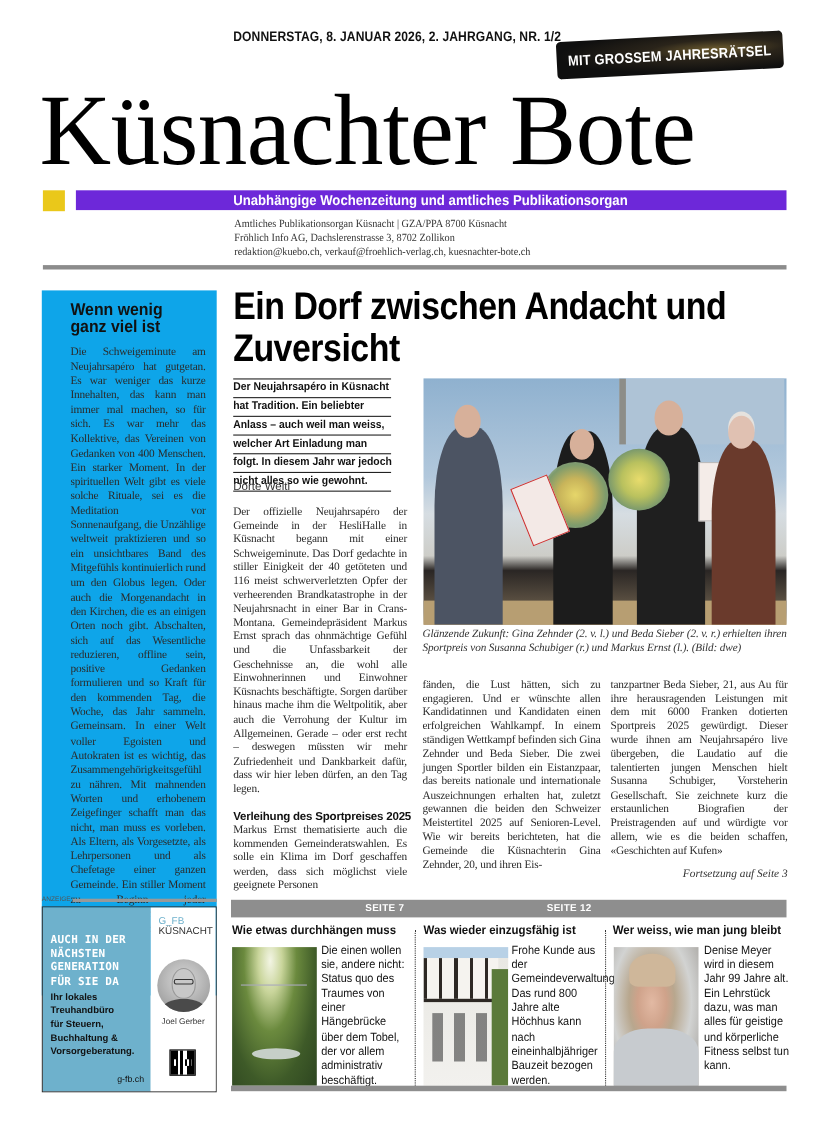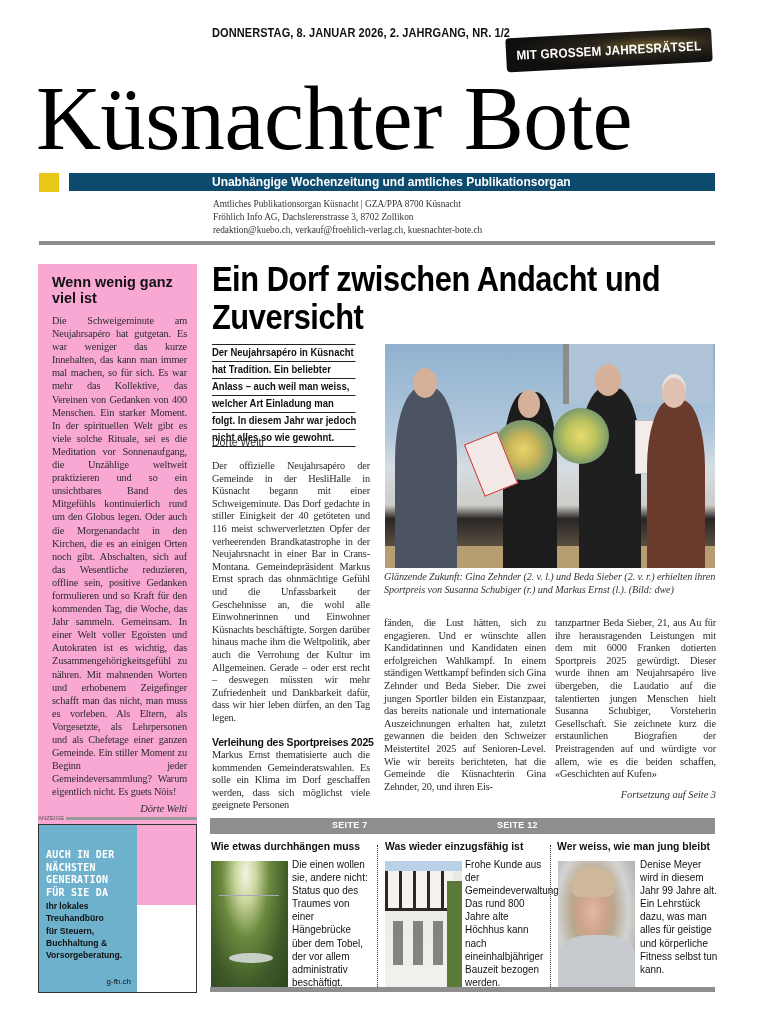--- a/index.html
+++ b/index.html
@@ -4,28 +4,28 @@
 <style>
   * { box-sizing: border-box; margin: 0; padding: 0; }
   html, body { width: 763px; height: 1023px; background: #fff; overflow: hidden; }
   body { position: relative; font-family: "Liberation Serif", serif; color: #222; }
 
   .dateline { position: absolute; left: 212px; top: 26px; font-family: "Liberation Sans", sans-serif; font-weight: bold; font-size: 12.5px; letter-spacing: 0.1px; color: #111; transform: scaleX(0.88); transform-origin: left; }
   .promo { position: absolute; left: 506px; top: 33px; width: 206px; height: 34px; background: radial-gradient(ellipse at 70% 40%, #6b5a2e 0%, #2a241a 30%, #0f0f0f 70%); border-radius: 4px; transform: rotate(-3deg); color: #fff; font-family: "Liberation Sans", sans-serif; font-weight: bold; font-size: 13px; display: flex; align-items: center; justify-content: center; letter-spacing: 0.2px; }
   .promo span { transform: scaleX(0.9); display: inline-block; }
   .masthead { position: absolute; left: 36px; top: 72px; font-family: "Liberation Serif", serif; font-size: 92px; line-height: 1; color: #000; letter-spacing: -0.5px; white-space: nowrap; transform: scaleX(0.98); transform-origin: left; }
   .yellow-sq { position: absolute; left: 39px; top: 173px; width: 20px; height: 19px; background: #eac81a; }
-  .redbar { position: absolute; left: 69px; top: 173px; width: 646px; height: 18px; background: #0c4a6e; }
+  .redbar { position: absolute; left: 69px; top: 173px; width: 646px; height: 18px; background: #6d28d9; }
   .redbar span { position: absolute; left: 143px; top: 1px; color: #fff; font-family: "Liberation Sans", sans-serif; font-weight: bold; font-size: 13px; transform: scaleX(0.92); transform-origin: left; white-space: nowrap; }
   .impressum { position: absolute; left: 213px; top: 197px; font-family: "Liberation Serif", serif; font-size: 10px; line-height: 13px; color: #333; }
   .impressum div { transform: scaleX(0.93); transform-origin: left; white-space: nowrap; }
   .greyrule { position: absolute; left: 39px; top: 241px; width: 676px; height: 4px; background: #8c8c8c; }
 
   
-  .kommentar { position: absolute; left: 38px; top: 264px; width: 159px; height: 641px; background: #f9a8d4; padding: 10px 10px 0 14px; }
+  .kommentar { position: absolute; left: 38px; top: 264px; width: 159px; height: 641px; background: #0ea5e9; padding: 10px 10px 0 26px; }
   .kommentar h2 { font-family: "Liberation Sans", sans-serif; font-weight: bold; font-size: 15.5px; line-height: 16px; color: #111; margin-bottom: 8px; transform: scaleX(0.93); transform-origin: left; }
   .kommentar p { font-size: 10.3px; line-height: 13.1px; text-align: justify; color: #2b2b2b; letter-spacing: -0.15px; }
   .kommentar .author { text-align: right; font-style: italic; font-size: 10.5px; margin-top: 4px; }
 
   
   .headline { position: absolute; left: 212px; top: 260px; font-family: "Liberation Sans", sans-serif; font-weight: bold; font-size: 35px; line-height: 38px; color: #000; letter-spacing: -0.5px; transform: scaleX(0.88); transform-origin: left; width: 580px; }
 
   .lead { position: absolute; left: 212px; top: 344px; width: 156px; font-family: "Liberation Sans", sans-serif; font-weight: bold; font-size: 10.3px; line-height: 16px; color: #111; }
   .lead .line { border-top: 1px solid #222; white-space: nowrap; transform: scaleX(0.92); transform-origin: left; }
   .lead .line:last-child { border-bottom: 1px solid #222; }
@@ -161,20 +161,33 @@
     </div>
     <div class="desc">
       <div>Ihr lokales</div>
       <div>Treuhandbüro</div>
       <div>für Steuern,</div>
       <div>Buchhaltung &amp;</div>
       <div>Vorsorgeberatung.</div>
     </div>
     <div class="url">g-fb.ch</div>
   </div>
+  <div class="ad-right">
+    <div class="ad-logo">
+      <div class="g">G_FB</div>
+      <div class="k">KÜSNACHT</div>
+    </div>
+    <div class="avatar">
+      <div class="body"></div>
+      <div class="face"></div>
+      <div class="glasses"></div>
+    </div>
+    <div class="ad-name">Joel Gerber</div>
+    <div class="qr"></div>
+  </div>
 </div>
 
 <div class="teaser-bar"></div>
 <div class="teaser-page" style="left:332px;">SEITE 7</div>
 <div class="teaser-page" style="left:497px;">SEITE 12</div>
 <div class="teaser-page" style="left:669px;margin-top:40px;">SEITE 13</div>
 
 <div class="teaser-title" style="left:211px;">Wie etwas durchhängen muss</div>
 <div class="teaser-title" style="left:385px;">Was wieder einzugsfähig ist</div>
 <div class="teaser-title" style="left:557px;">Wer weiss, wie man jung bleibt</div>

